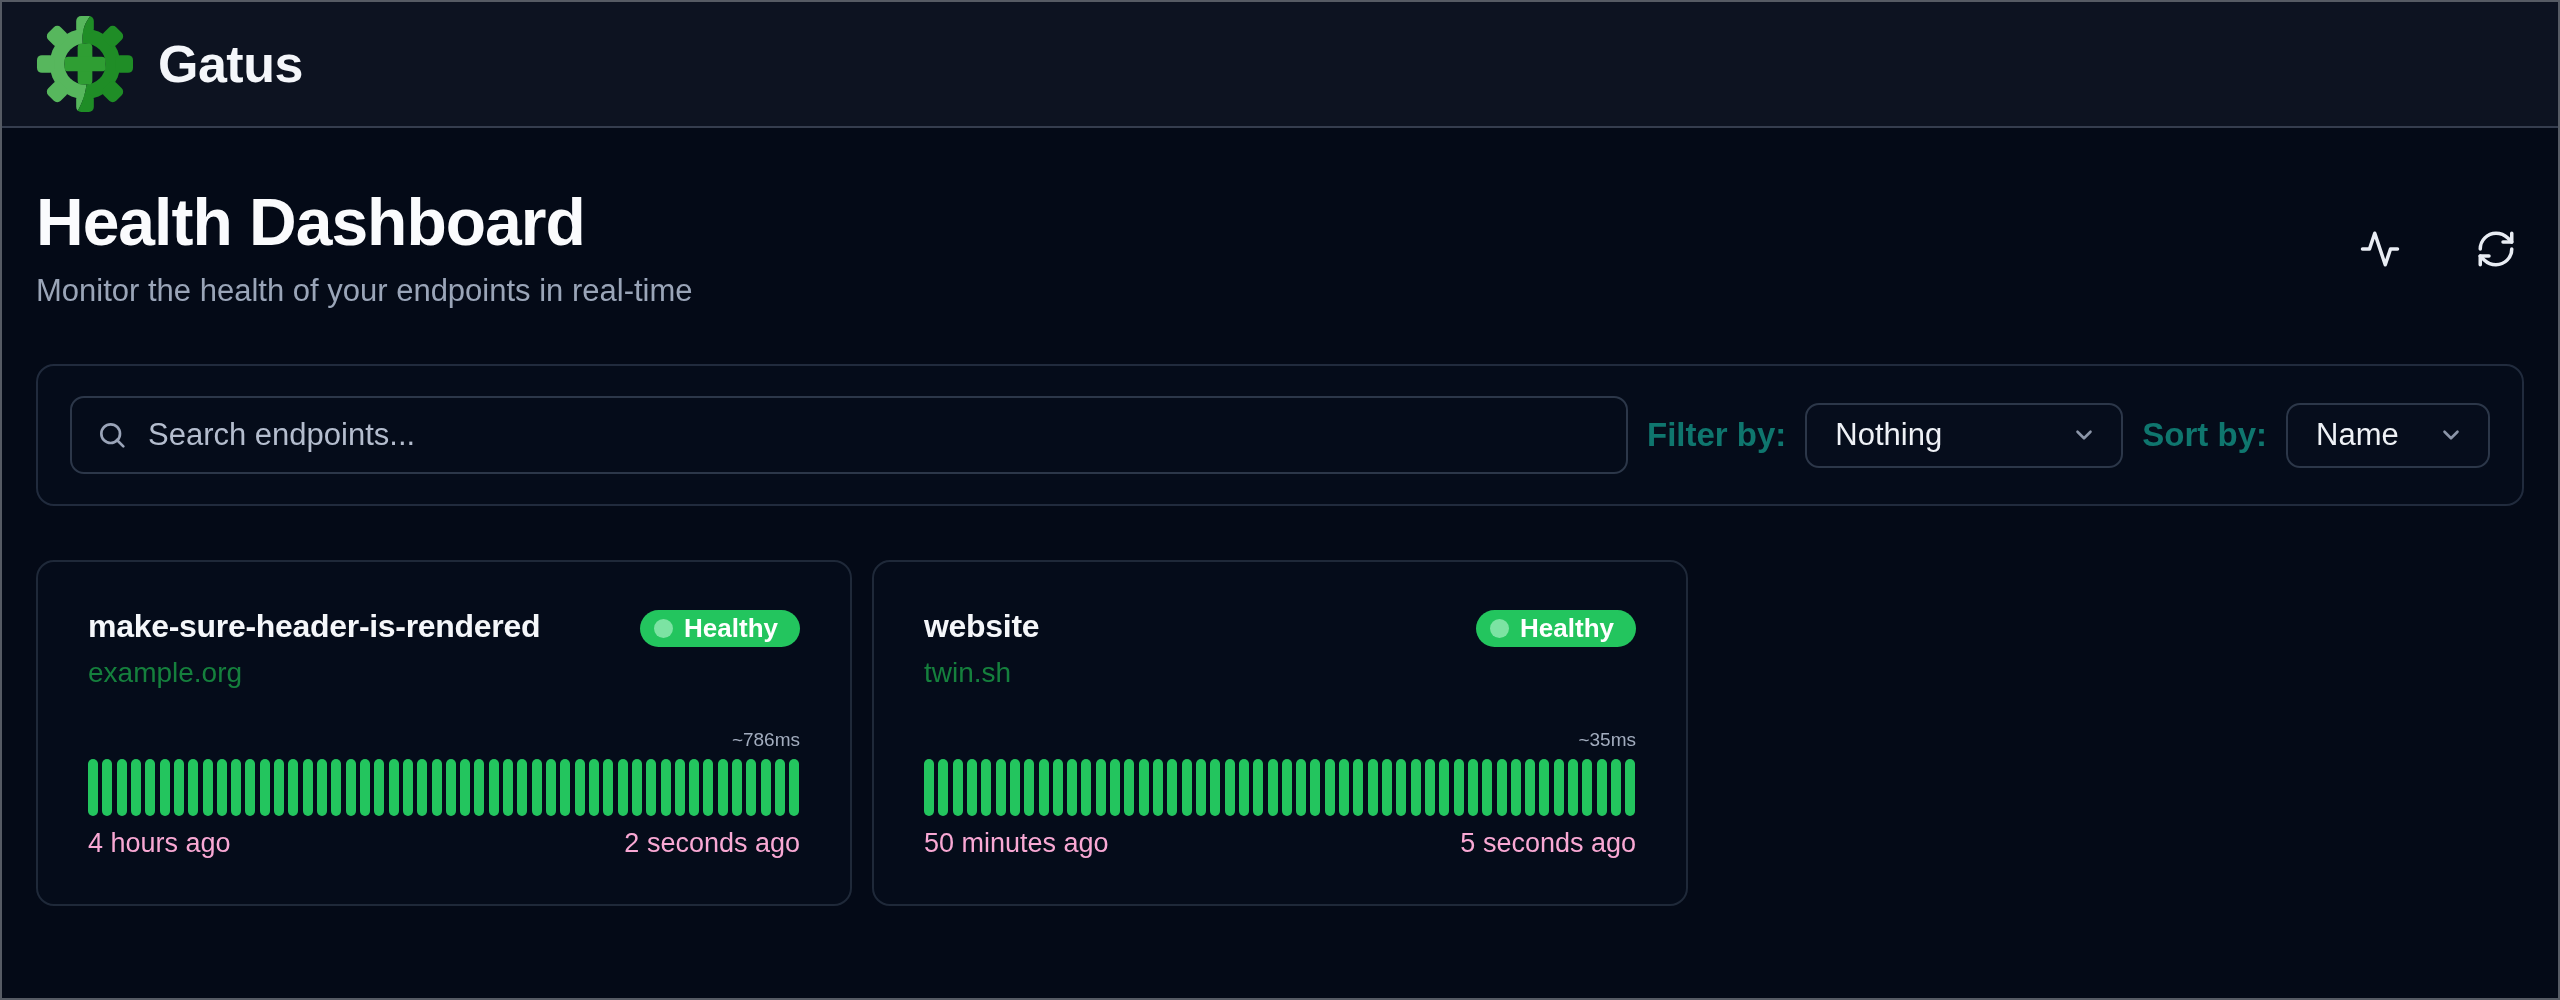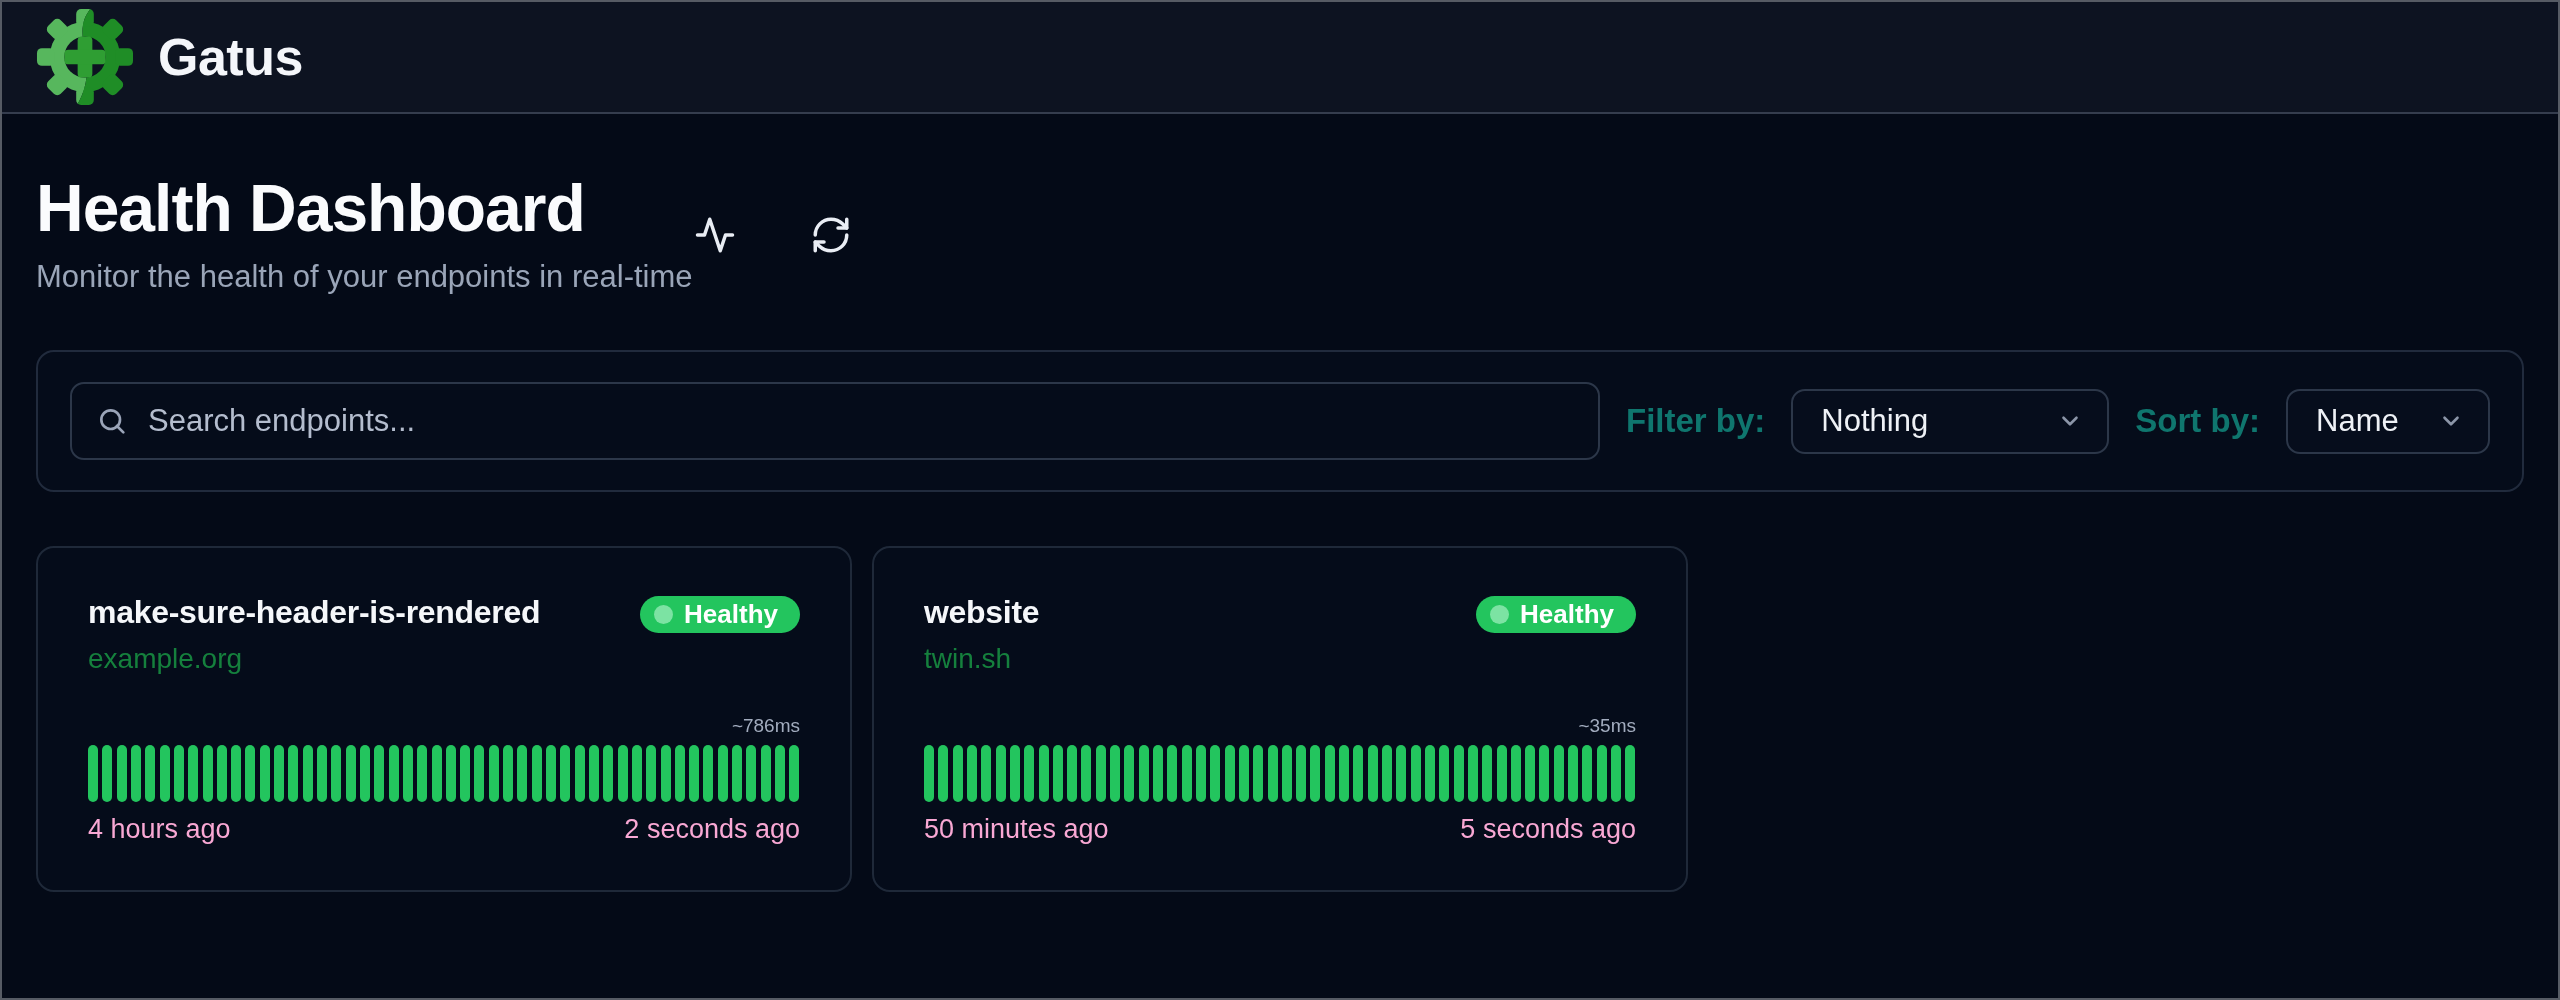--- a/index.html
+++ b/index.html
@@ -10,37 +10,37 @@
   }
   .frame {
     width: 2560px; height: 1000px;
     background: #040a17;
     border: 2px solid #565b64;
     overflow: hidden;
   }
 
   
   .app-header {
-    height: 112px;
+    height: 126px;
     background: #0d1321;
     border-bottom: 2px solid #353d4e;
     display: flex; align-items: center;
     padding-left: 34px;
   }
   .logo { width: 98px; height: 98px; flex: 0 0 auto; }
   .app-name {
     color: #f4f6fa; font-size: 52px; font-weight: 800;
     margin-left: 24px; letter-spacing: -0.5px;
   }
 
   
   main { padding: 0 34px; }
 
   .page-head {
-    display: flex; align-items: center; 
+    display: flex; align-items: center; justify-content: space-between;
     padding-top: 60px;
   }
   h1.page-title {
     color: #fafbfd; font-size: 66px; font-weight: 800; letter-spacing: -1px;
     line-height: 1.05;
   }
   .page-subtitle {
     color: #9aa5b8; font-size: 31px; margin-top: 16px;
   }
   .head-actions { display: flex; align-items: center; gap: 72px; padding-right: 6px; }
@@ -50,21 +50,21 @@
   }
   .icon-btn svg { width: 42px; height: 42px; stroke: #e9edf4; fill: none;
     stroke-width: 2; stroke-linecap: round; stroke-linejoin: round; }
 
   
   .toolbar {
     margin-top: 55px;
     border: 2px solid #212b3d; border-radius: 18px;
     background: #050c1a;
     padding: 30px 32px;
-    display: flex; align-items: center; gap: 26px;
+    display: flex; align-items: center; gap: 19px;
   }
   .searchbox {
     flex: 1; height: 78px;
     border: 2px solid #2c3749; border-radius: 14px;
     display: flex; align-items: center; gap: 20px;
     padding: 0 24px;
   }
   .searchbox svg { width: 32px; height: 32px; stroke: #9aa4b8; fill: none;
     stroke-width: 2; stroke-linecap: round; flex: 0 0 auto; }
   .searchbox input {

